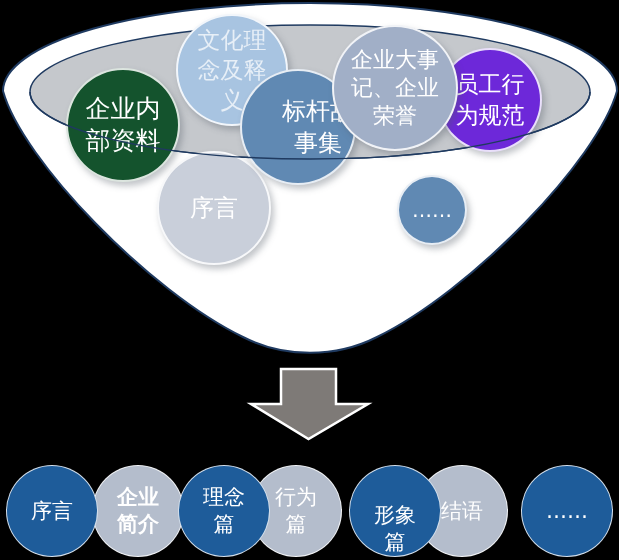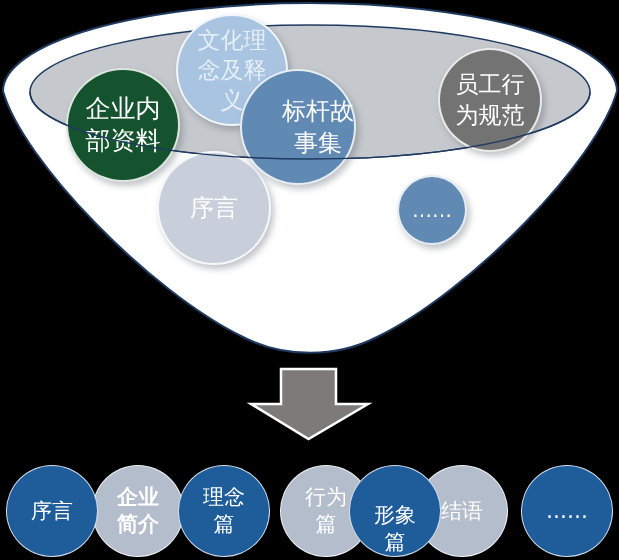--- a/index.html
+++ b/index.html
@@ -25,21 +25,21 @@
     color: #ffffff;
   }
   .fb-culture  { left: 176px; top:  14px; width: 112px; height: 112px;
                  background: #a8c4e1; color: rgba(255,255,255,0.72);
                  font-size: 23px; line-height: 30px; z-index: 1; }
   .fb-internal { left:  66px; top:  68px; width: 114px; height: 114px;
                  background: #14532d; font-size: 25px; line-height: 32px; z-index: 2; }
   .fb-bench    { left: 240px; top:  69px; width: 116px; height: 116px;
                  background: #6089b3; font-size: 24px; line-height: 32px; z-index: 2; justify-content: flex-end; }
   .fb-conduct  { left: 438px; top:  48px; width: 104px; height: 104px;
-                 background: #737373; font-size: 23px; line-height: 31px; z-index: 1; }
+                 background: #6d28d9; font-size: 23px; line-height: 31px; z-index: 1; }
   .fb-miles    { left: 332px; top:  25px; width: 126px; height: 126px;
                  background: #a1afc7; font-size: 22px; line-height: 28px; z-index: 2; }
   .fb-preface  { left: 157px; top: 151px; width: 114px; height: 114px;
                  background: #c9cfda; font-size: 24px; z-index: 1; }
   .fb-more     { left: 397px; top: 175px; width:  70px; height:  70px;
                  background: #6089b3; font-size: 20px; z-index: 1; }
 
   
   .bcircle {
     position: absolute;
@@ -52,21 +52,21 @@
     text-align: center;
     white-space: pre-line;
     color: #ffffff;
     font-size: 21px; line-height: 27px;
   }
   .bc-dark  { background: #1e5c9a; z-index: 3; }
   .bc-light { background: #b4bdcc; z-index: 2; }
   .bc-0 { left:   6px; }
   .bc-1 { left:  92px; font-weight: bold; }
   .bc-2 { left: 178px; }
-  .bc-3 { left: 280px; justify-content: center; }
+  .bc-3 { left: 250px; justify-content: center; }
   .bc-4 { left: 349px; align-items: flex-end; }
   .bc-5 { left: 416px; }
   .bc-6 { left: 521px; }
 
   .overlay { pointer-events: none; }
   .z0 { z-index: 0; }
   .z5 { z-index: 5; }
 </style>
 </head>
 <body>
@@ -85,20 +85,23 @@
 
   <div class="bubble fb-culture"><span>文化理
 念及释
 义</span></div>
   <div class="bubble fb-internal"><span>企业内
 部资料</span></div>
   <div class="bubble fb-bench"><span>标杆故
 事集</span></div>
   <div class="bubble fb-conduct"><span>员工行
 为规范</span></div>
+  <div class="bubble fb-miles"><span>企业大事
+记、企业
+荣誉</span></div>
   <div class="bubble fb-preface"><span>序言</span></div>
   <div class="bubble fb-more"><span>……</span></div>
 
   <svg class="overlay z5" width="619" height="560" viewBox="0 0 619 560">
     <path d="M 30 92 A 280 67 0 0 0 590 92" fill="none" stroke="#1f3a60" stroke-width="1.5"></path>
   </svg>
 
   <svg class="z0" width="619" height="560" viewBox="0 0 619 560">
     <polygon points="281,369 336,369 336,404 368,404 308.5,439 251,404 281,404" fill="#7e7a77" stroke="#ffffff" stroke-width="2.5"></polygon>
   </svg>

